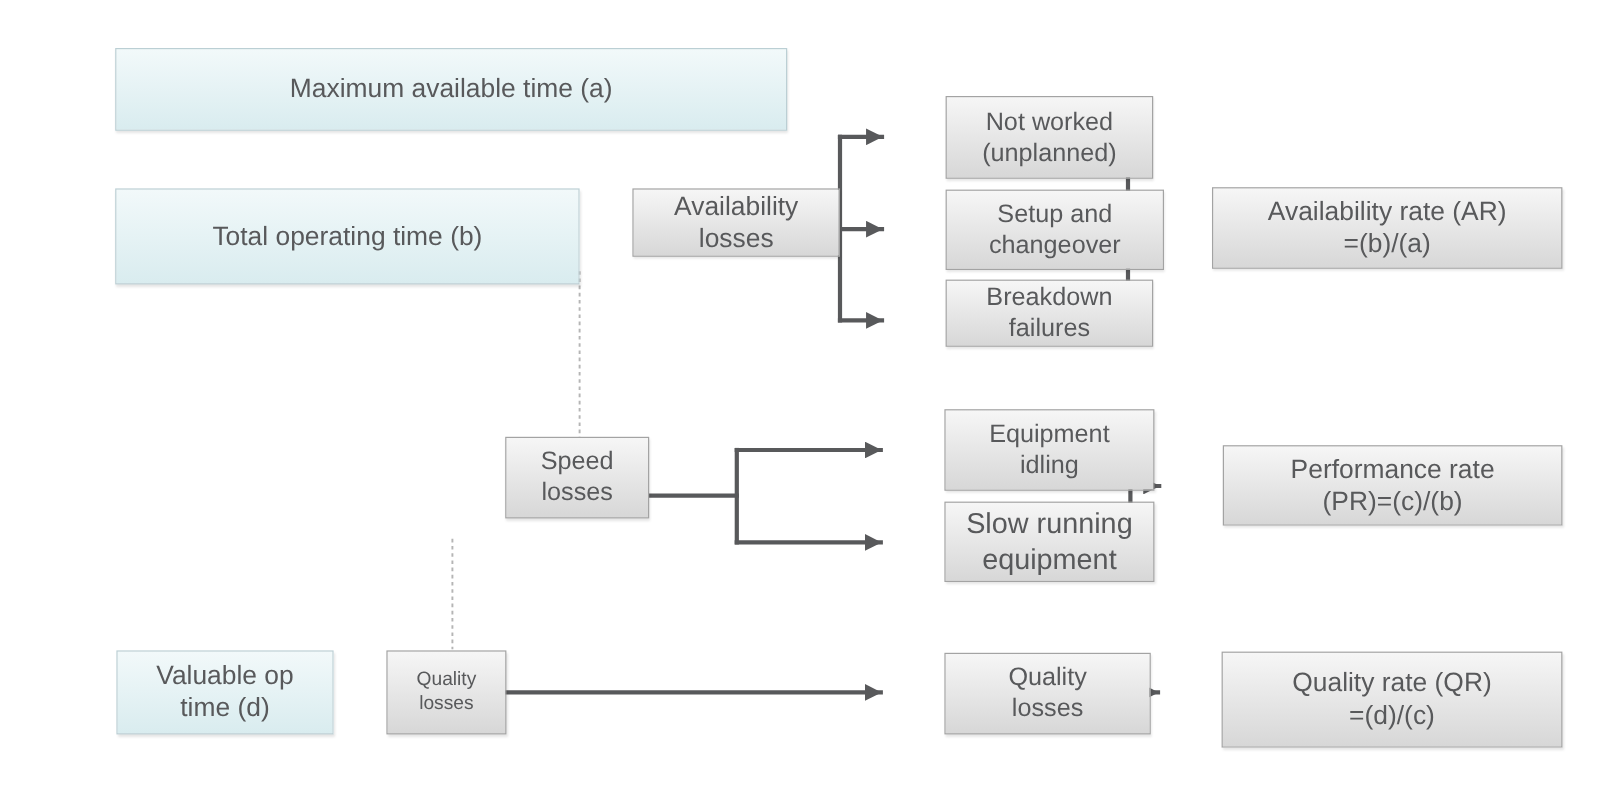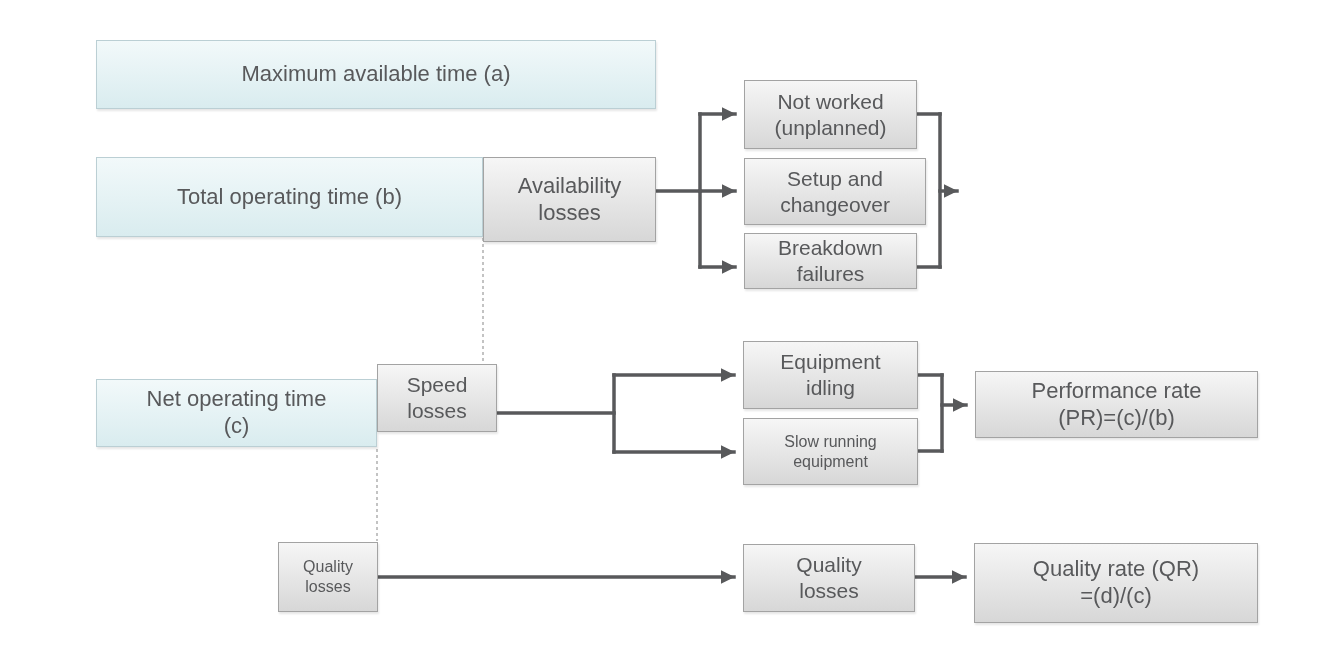--- a/index.html
+++ b/index.html
@@ -19,22 +19,23 @@
     box-shadow:1px 2px 2px rgba(0,0,0,0.10);
   }
   .box .label{ white-space:pre-line; line-height:1.22; }
   .time{
     background:linear-gradient(to bottom, var(--time-box-top), var(--time-box-bottom));
     border:1.5px solid var(--time-box-border);
   }
   .loss{
     background:linear-gradient(to bottom, var(--loss-box-top), var(--loss-box-bottom));
     border:1.5px solid var(--loss-box-border);
+    margin-left:44px;
   }
-  .fs22{font-size:22px;} .fs21{font-size:21px;} .fs20{font-size:16px;} .fs16{font-size:16px;}
+  .fs22{font-size:22px;} .fs21{font-size:21px;} .fs20{font-size:24px;} .fs16{font-size:16px;}
   svg.wires{position:absolute; left:0; top:0; pointer-events:none;}
   .connector{stroke:var(--connector); stroke-width:3.5; fill:none; stroke-linecap:square;}
   .dashed{stroke:var(--dashed-line); stroke-width:1.6; fill:none; stroke-dasharray:3 3; stroke-linecap:butt;}
   #ah path{fill:var(--connector);}
 </style>
 </head>
 <body>
 
 <div class="canvas">
 
@@ -73,58 +74,62 @@
     <path class="connector" d="M915 577 H965" marker-end="url(#ah)"></path>
   </svg>
 
   <div class="box time fs22" style="left:96px;top:40px;width:560px;height:69px">
     <span class="label">Maximum available time (a)</span>
   </div>
 
   <div class="box time fs22" style="left:96px;top:157px;width:387px;height:80px">
     <span class="label">Total operating time (b)</span>
   </div>
-  <div class="box loss fs22" style="left:483px;top:157px;width:173px;height:85px">
+  <div class="box loss fs22" style="left:483px;top:157px;width:173px;height:57px">
     <span class="label">Availability
 losses</span>
   </div>
   <div class="box loss fs21" style="left:744px;top:80px;width:173px;height:69px">
     <span class="label">Not worked
 (unplanned)</span>
   </div>
   <div class="box loss fs21" style="left:744px;top:158px;width:182px;height:67px">
     <span class="label">Setup and
 changeover</span>
   </div>
   <div class="box loss fs21" style="left:744px;top:233px;width:173px;height:56px">
     <span class="label">Breakdown
 failures</span>
   </div>
+  <div class="box loss fs22" style="left:966px;top:156px;width:292px;height:68px">
+    <span class="label">Availability rate (AR)
+=(b)/(a)</span>
+  </div>
 
-  <div class="box time fs22" style="left:96px;top:379px;width:281px;height:68px">
-    <span class="label">Net operating time
-(c)</span>
-  </div>
   <div class="box loss fs21" style="left:377px;top:364px;width:120px;height:68px">
     <span class="label">Speed
 losses</span>
   </div>
   <div class="box loss fs21" style="left:743px;top:341px;width:175px;height:68px">
     <span class="label">Equipment
 idling</span>
   </div>
   <div class="box loss fs20" style="left:743px;top:418px;width:175px;height:67px">
     <span class="label">Slow running
 equipment</span>
   </div>
   <div class="box loss fs22" style="left:975px;top:371px;width:283px;height:67px">
     <span class="label">Performance rate
 (PR)=(c)/(b)</span>
   </div>
 
+  <div class="box time fs22" style="left:97px;top:542px;width:181px;height:70px">
+    <span class="label">Valuable op
+time (d)</span>
+  </div>
   <div class="box loss fs16" style="left:278px;top:542px;width:100px;height:70px">
     <span class="label">Quality
 losses</span>
   </div>
   <div class="box loss fs21" style="left:743px;top:544px;width:172px;height:68px">
     <span class="label">Quality
 losses</span>
   </div>
   <div class="box loss fs22" style="left:974px;top:543px;width:284px;height:80px">
     <span class="label">Quality rate (QR)

